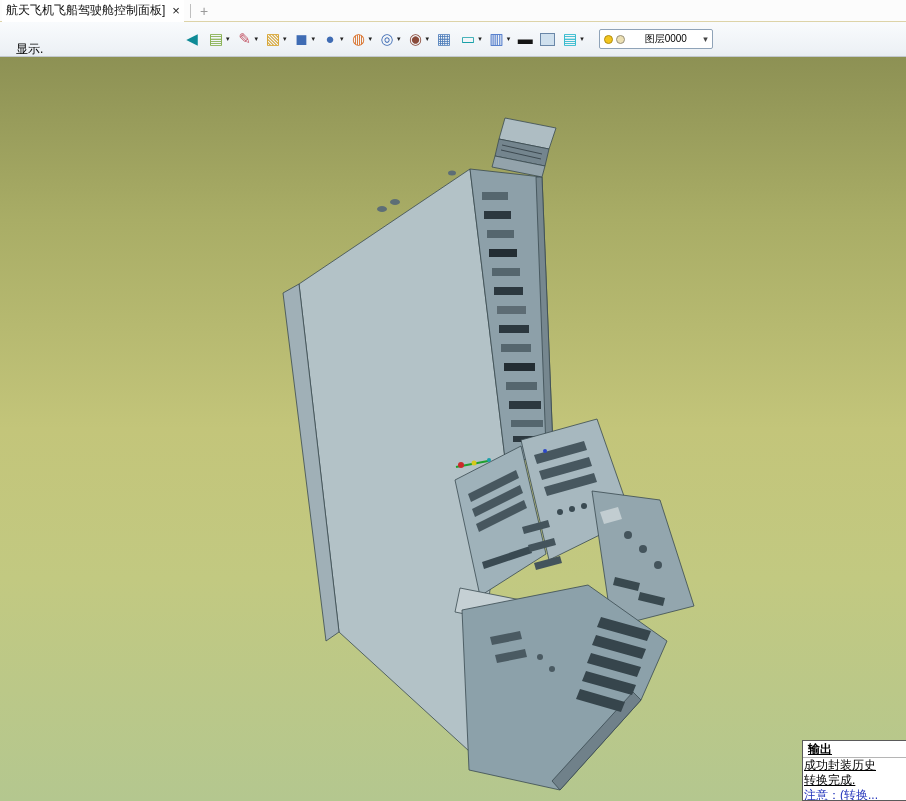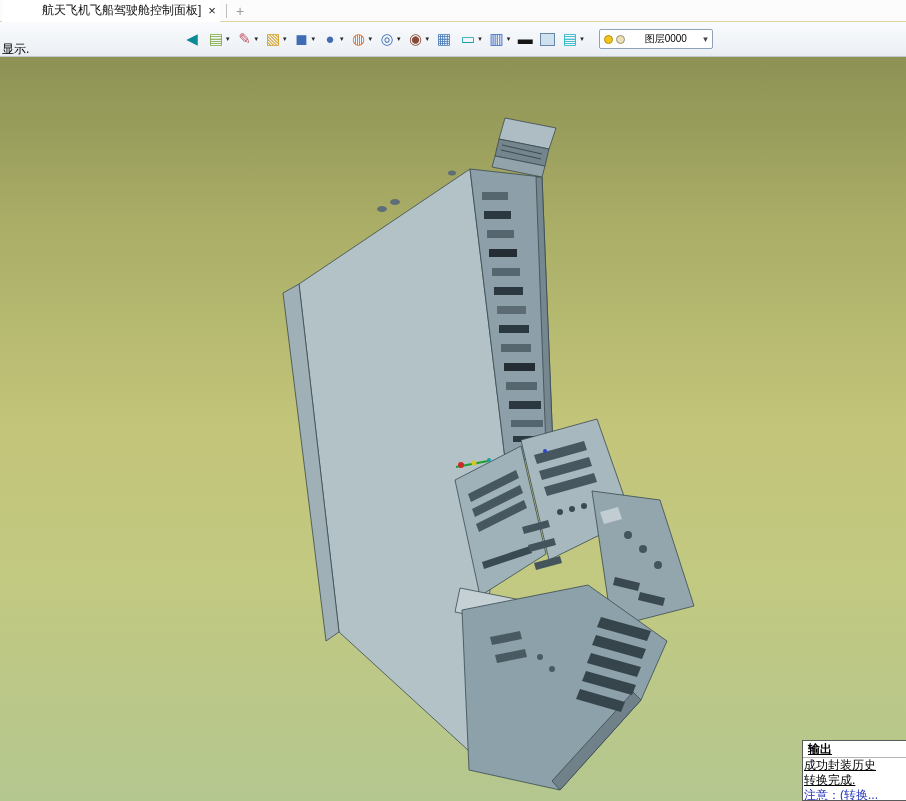--- a/index.html
+++ b/index.html
@@ -13,21 +13,21 @@
 
   
   .tabbar {
     height:22px; background:#fcfcfc; display:flex; align-items:center;
     border-bottom:1px solid #ddd3a8; padding-left:2px;
   }
   .tab {
     display:flex; align-items:center; height:22px; padding:0 4px;
     background:#fff; font-size:12px; color:#111; white-space:nowrap;
   }
-  .tab-title { overflow:hidden;margin-left:36px; }
+  .tab-title { overflow:hidden; }
   .tab-close { margin-left:7px; font-size:13px; color:#222; cursor:pointer; line-height:12px; }
   .tab-sep { width:1px; height:14px; background:#bfbfbf; margin:0 9px 0 6px; }
   .newtab { font-size:14px; color:#9a9a9a; cursor:pointer; line-height:14px; }
 
   
   .toolbar {
     height:35px; background:linear-gradient(180deg,#f9fbfd 0%,#eef2f6 80%,#e8edf2 100%);
     border-bottom:1px solid #c2c8ce;
     display:flex; align-items:center; padding-left:180px;
   }
@@ -48,21 +48,21 @@
   }
   .swatch-circle {
     width:9px; height:9px; border-radius:50%;
     border:1px solid #98907a; margin-left:3px; flex:0 0 auto;
   }
   .combo-text { font-size:10px; color:#000; margin-left:20px; flex:1 1 auto; overflow:hidden; white-space:nowrap; }
   .combo-arrow { font-size:9px; color:#444; margin-left:2px; }
 
   
   .hint {
-    position:absolute; left:2px; top:41px; font-size:12px; color:#000; z-index:5;
+    position:absolute; left:16px; top:41px; font-size:12px; color:#000; z-index:5;
   }
 
   
   .viewport {
     position:absolute; left:0; top:57px; width:906px; height:744px;
     background:linear-gradient(180deg,#8d9154 0%,#a9ad66 22%,#c3c57a 50%,#c2c981 70%,#b4c78f 100%);
     overflow:hidden;
   }
   .viewport svg { position:absolute; left:0; top:0; }
 

